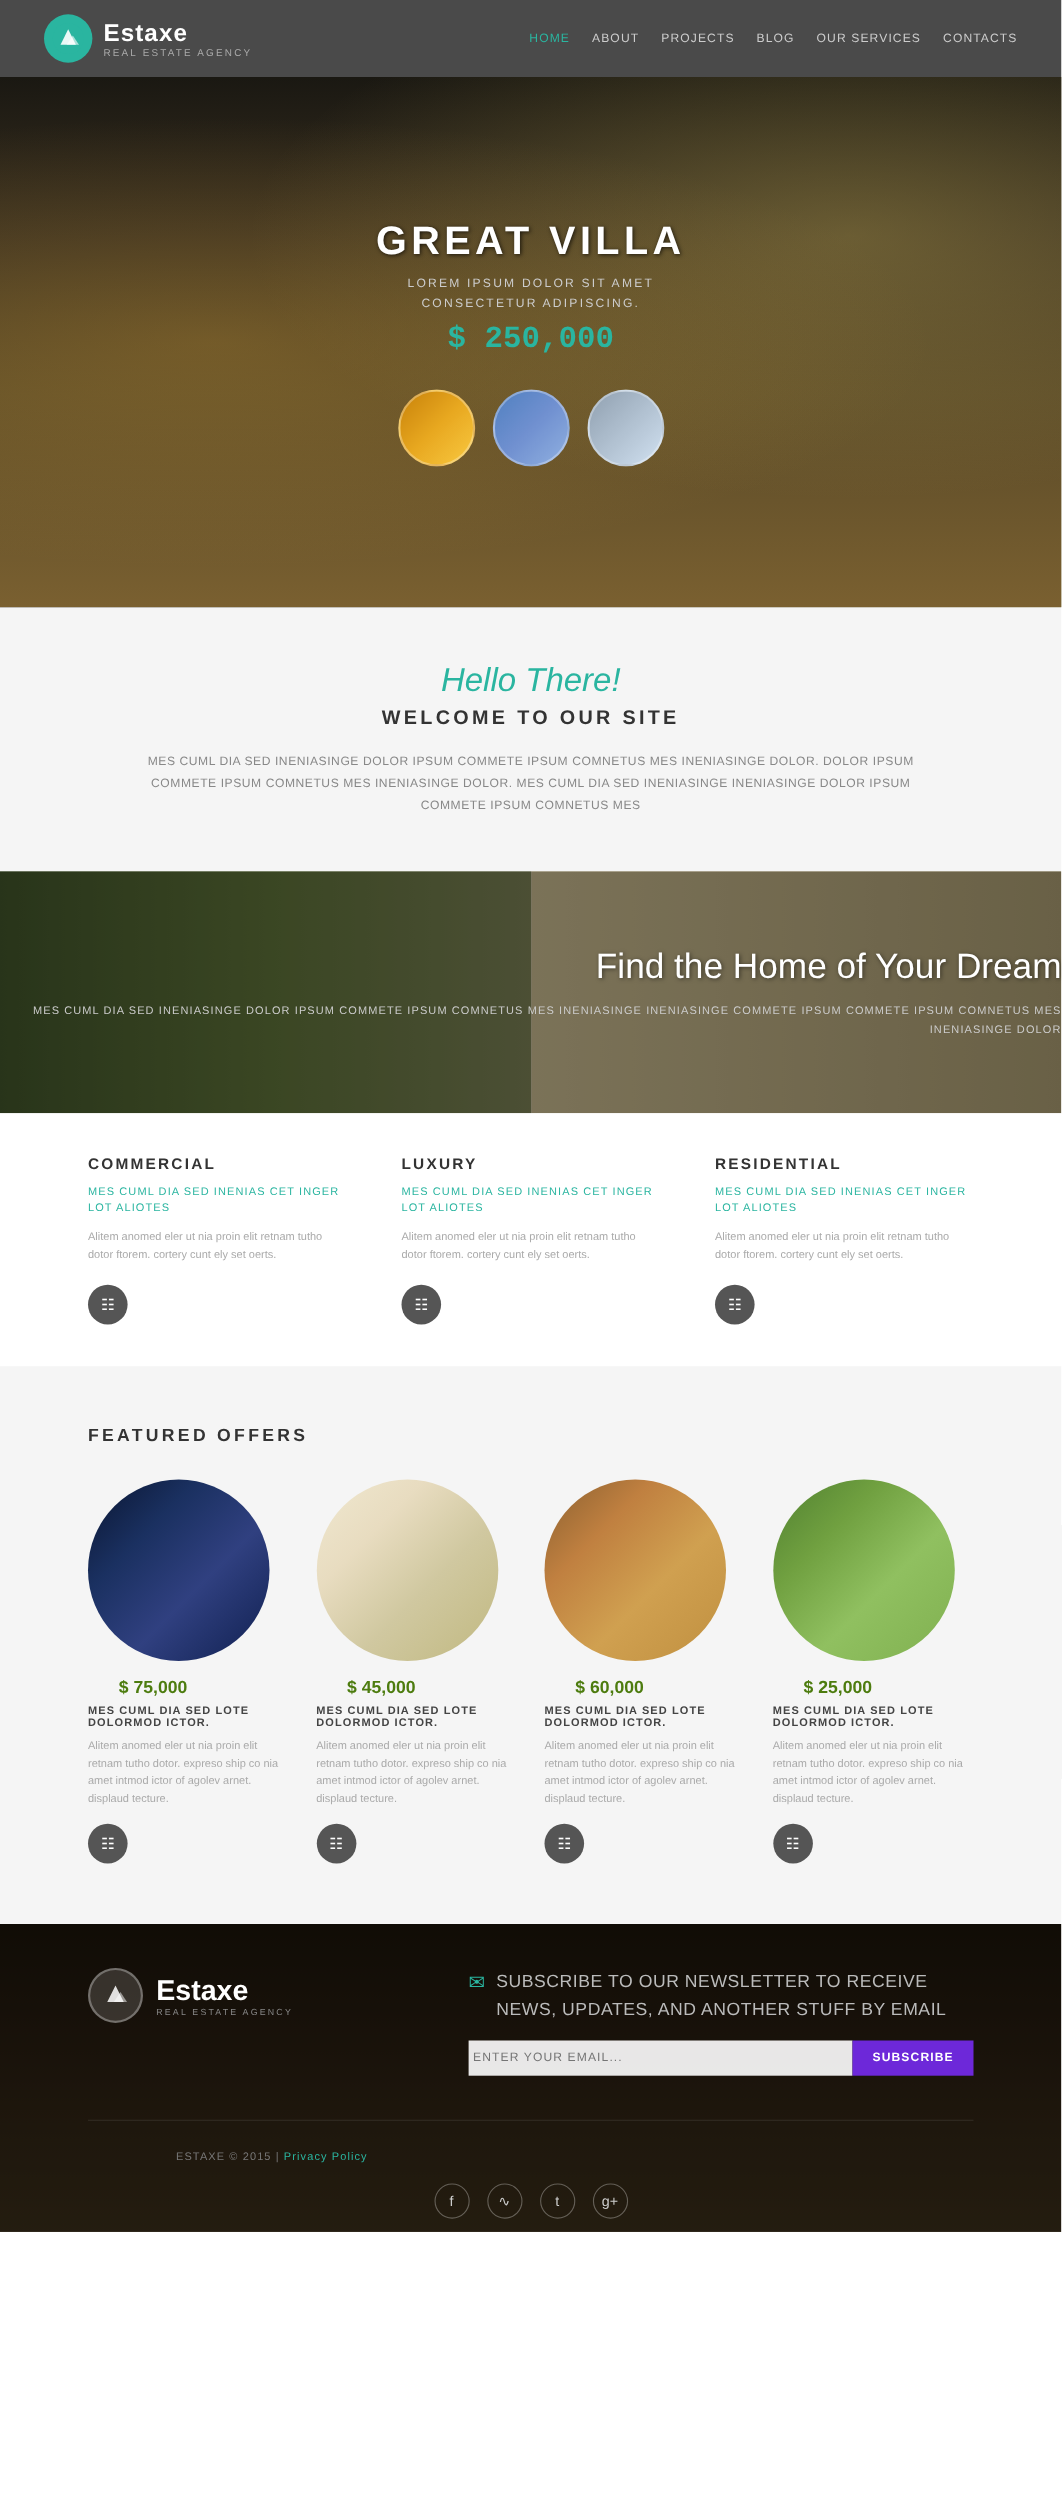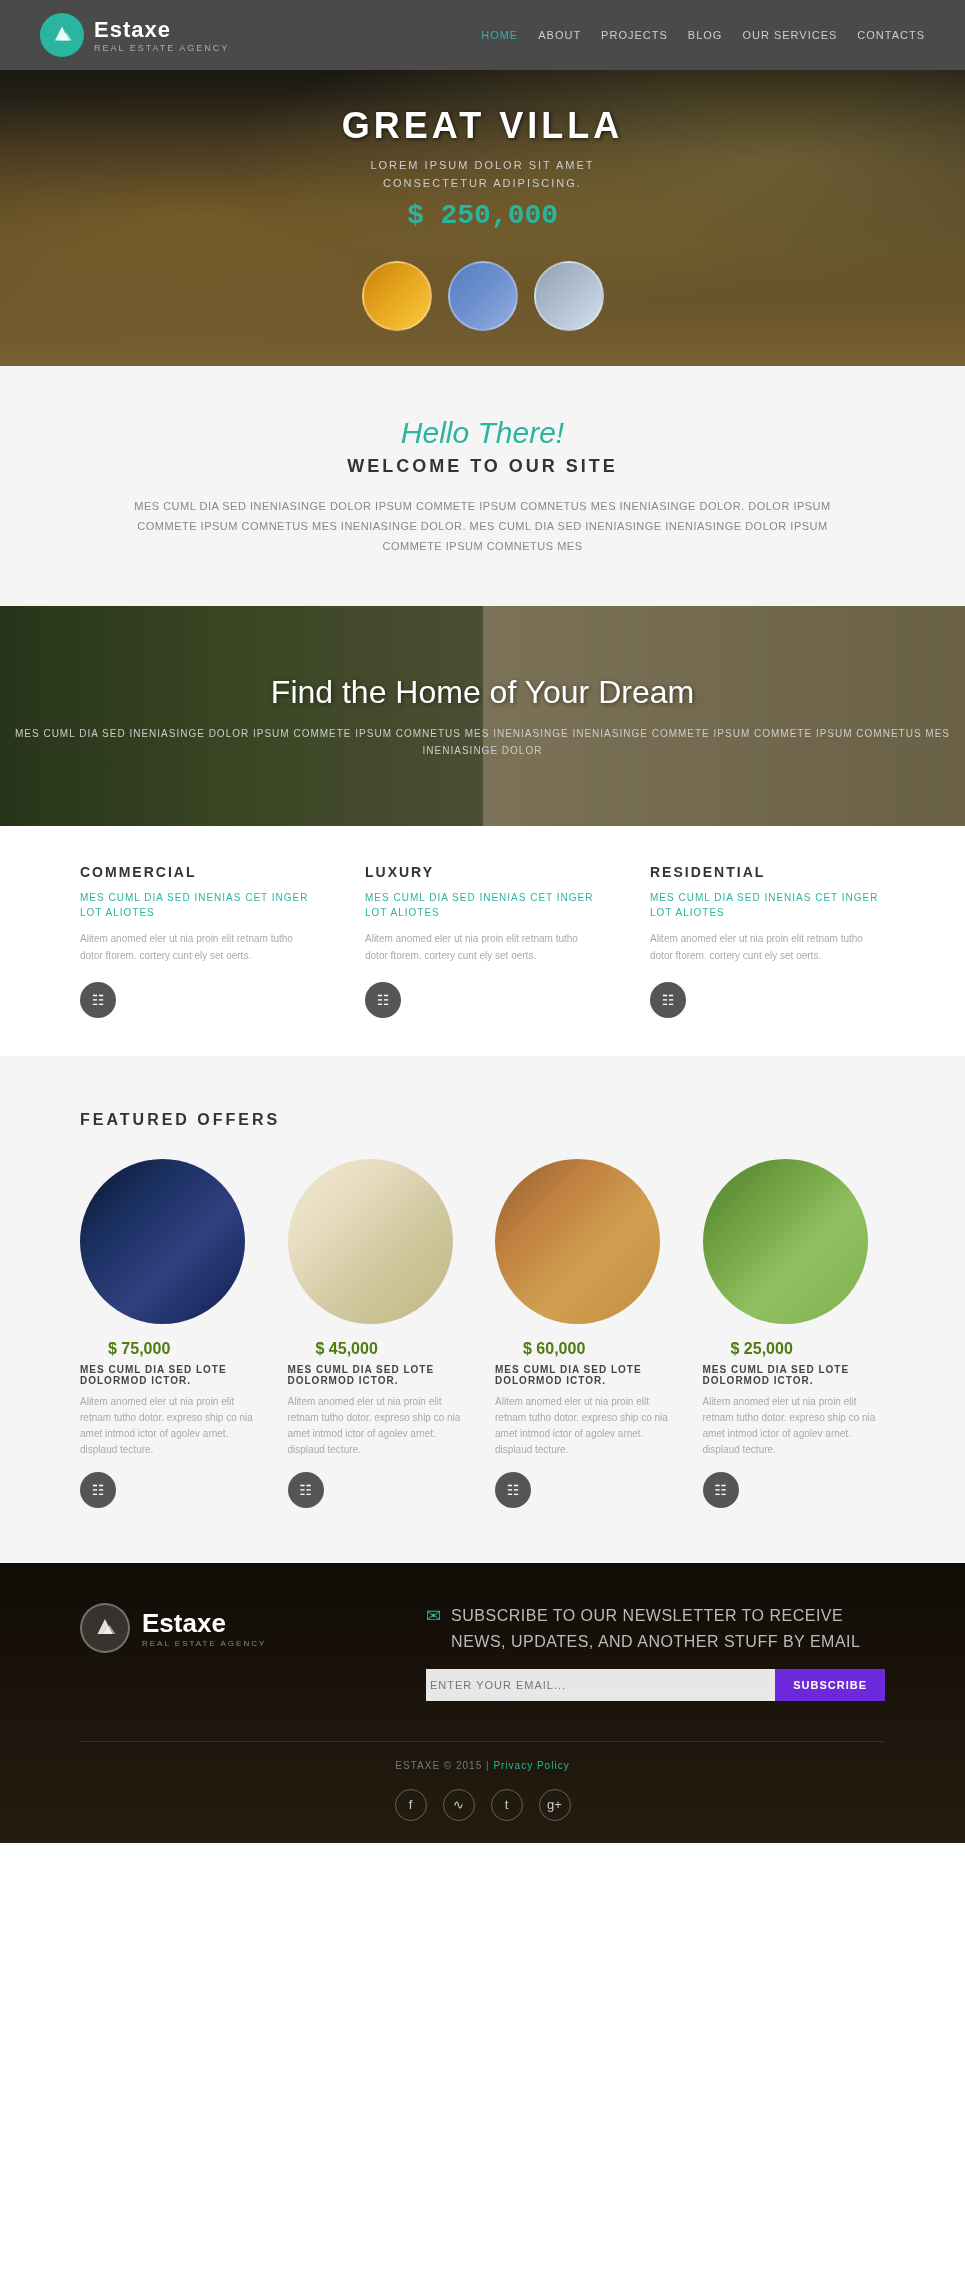--- a/index.html
+++ b/index.html
@@ -57,21 +57,21 @@
       letter-spacing: 1px;
       text-transform: uppercase;
     }
     nav a.active {
       color: #2ab5a0;
     }
 
     
     .hero {
       position: relative;
-      height: 296px;
+      height: 482px;
       background: linear-gradient(rgba(0,0,0,0.55), rgba(0,0,0,0.45)), 
                   linear-gradient(135deg, #2c2a20 0%, #5a4a30 40%, #8a7a50 70%, #c8b870 100%);
       display: flex;
       flex-direction: column;
       align-items: center;
       justify-content: center;
       text-align: center;
       overflow: hidden;
     }
     .hero-bg {
@@ -183,20 +183,21 @@
       background: linear-gradient(to left, #c0b080 0%, #d0c090 50%, #e0d0a0 100%);
     }
     .dream-overlay {
       position: absolute;
       inset: 0;
       background: rgba(0,0,0,0.45);
     }
     .dream-content {
       position: relative;
       z-index: 2;
+      text-align: right;
     }
     .dream h2 {
       color: #fff;
       font-size: 32px;
       font-weight: normal;
       margin-bottom: 14px;
       text-shadow: 1px 1px 4px rgba(0,0,0,0.5);
     }
     .dream p {
       color: #ccc;
@@ -403,22 +404,21 @@
       font-size: 11px;
       font-weight: bold;
       letter-spacing: 1px;
       text-transform: uppercase;
       cursor: pointer;
     }
 
     .footer-bottom {
       position: relative;
       z-index: 2;
-      text-align: center;
-      padding: 6px 80px 10px;
+      padding: 16px 80px 10px;
       border-top: 1px solid rgba(255,255,255,0.1);
       margin: 0 80px;
     }
     .footer-copy {
       color: #777;
       font-size: 10px;
       letter-spacing: 1px;
       padding: 12px 0 10px;
     }
     .footer-copy a { color: #2ab5a0; text-decoration: none; }

